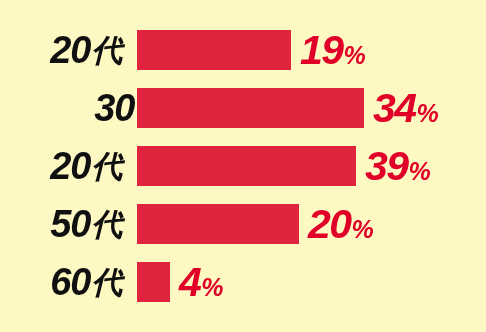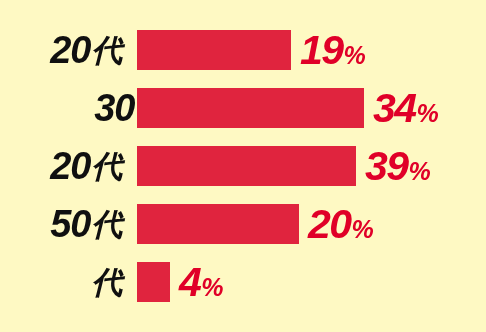--- a/index.html
+++ b/index.html
@@ -158,20 +158,21 @@
         <div class="bar" style="width: 162px; background: rgb(224, 36, 62);"></div>
         <div class="value-label" style="color: rgb(224, 0, 40);">
           <span class="value-num">20</span>
             <span class="value-pct">%</span>
         </div>
       </div>
     </div>
 
     <div class="row">
       <div class="cat-label" style="color: rgb(16, 16, 16);">
+        <span class="age-num">60</span>
           <span class="age-suffix">代</span>
       </div>
       <div class="bar-area">
         <div class="bar" style="width: 33px; background: rgb(224, 36, 62);"></div>
         <div class="value-label" style="color: rgb(224, 0, 40);">
           <span class="value-num">4</span>
             <span class="value-pct">%</span>
         </div>
       </div>
     </div>

